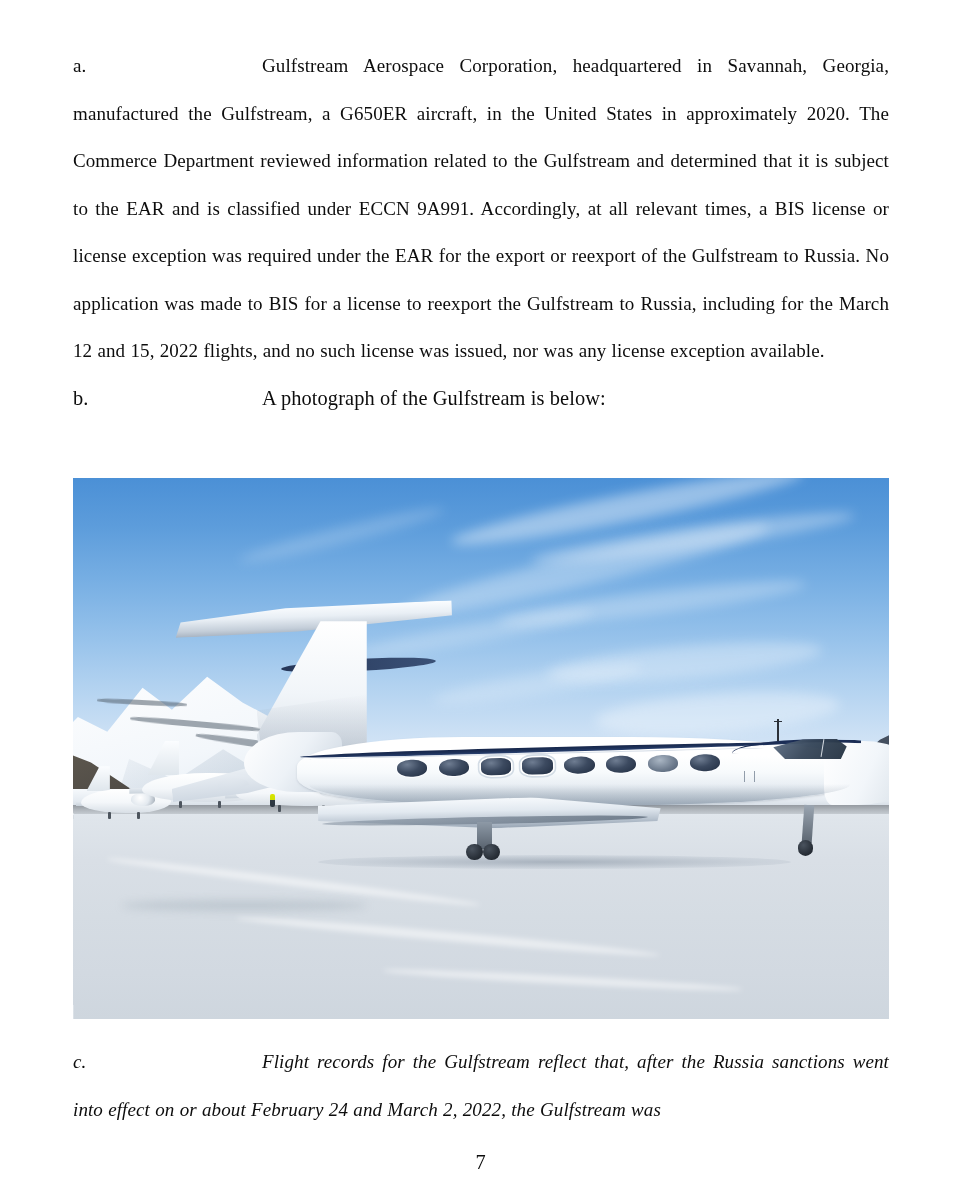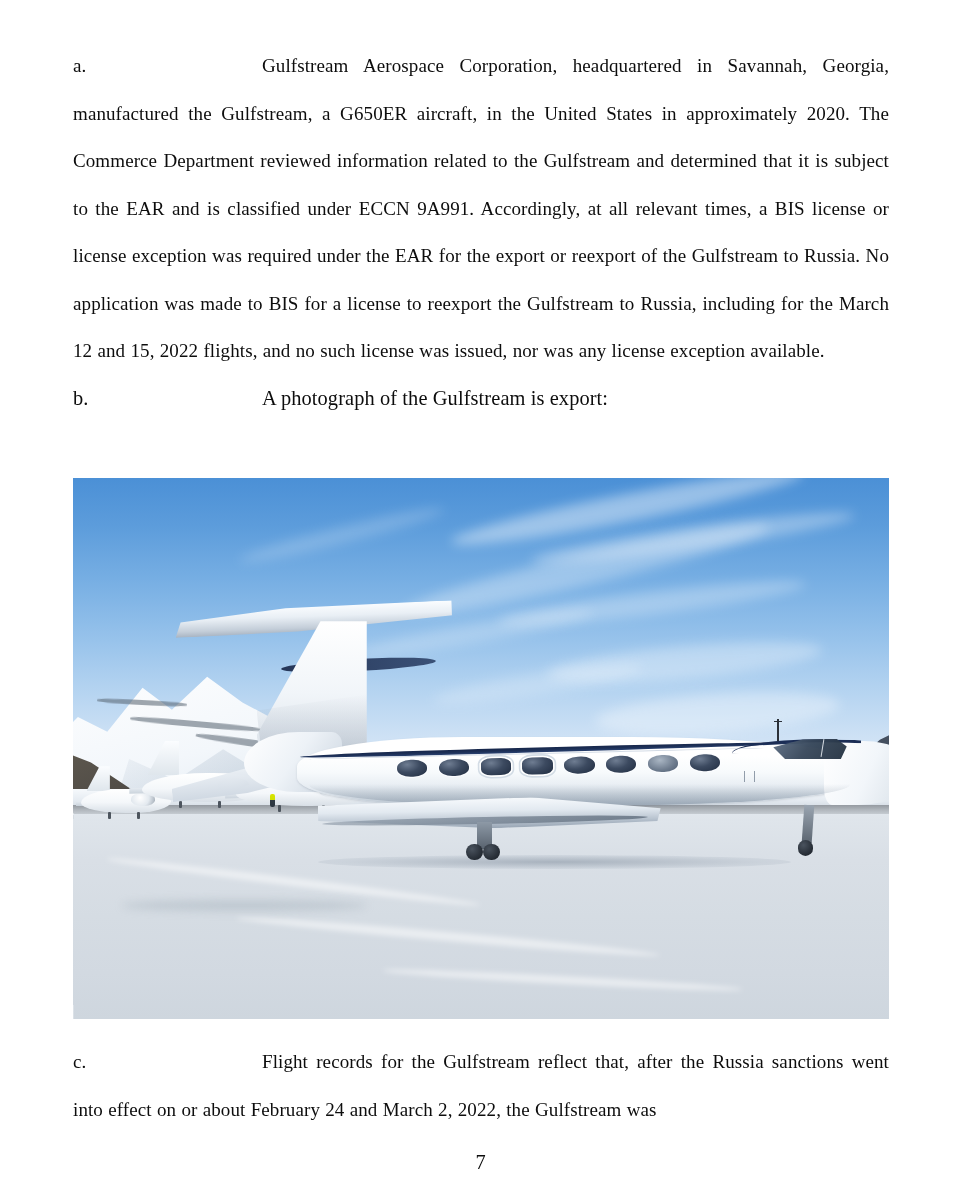--- a/index.html
+++ b/index.html
@@ -515,21 +515,21 @@
 </style>
 </head>
 <body>
 
 <div class="page">
 
   <div class="body-col">
 
     <p class="para"><span class="marker"><span class="lbl">a.</span></span><span>Gulfstream Aerospace Corporation, headquartered in Savannah, Georgia, manufactured the Gulfstream, a G650ER aircraft, in the United States in approximately 2020.  The Commerce Department reviewed information related to the Gulfstream and determined that it is subject to the EAR and is classified under ECCN 9A991.  Accordingly, at all relevant times, a BIS license or license exception was required under the EAR for the export or reexport of the Gulfstream to Russia.  No application was made to BIS for a license to reexport the Gulfstream to Russia, including for the March 12 and 15, 2022 flights, and no such license was issued, nor was any license exception available.</span></p>
 
-    <p class="para-b"><span class="marker"><span class="lbl">b.</span></span><span>A photograph of the Gulfstream is export:</span></p>
+    <p class="para-b"><span class="marker"><span class="lbl">b.</span></span><span>A photograph of the Gulfstream is below:</span></p>
 
   </div>
 
   <div class="photo-wrap">
     <div class="photo">
 
       <div class="sky"></div>
       <div class="cirrus c1"></div>
       <div class="cirrus c2"></div>
       <div class="cirrus c3"></div>
@@ -639,18 +639,18 @@
         <div class="wheel wheel-m1"></div>
         <div class="wheel wheel-m2"></div>
         <div class="gear-nose"></div>
         <div class="wheel wheel-n"></div>
       </div>
 
     </div>
   </div>
 
   <div class="body-col" style="top:1038px;">
-    <p class="para last-left" style="text-align: justify;"><span class="marker"><span class="lbl">c.</span></span><span>Flight records for the Gulfstream reflect that, after the Russia sanctions went into effect on or about February 24 and March 2, 2022, the Gulfstream was</span></p>
+    <p class="para last-left" style="text-align: justify; font-style: italic;"><span class="marker"><span class="lbl">c.</span></span><span>Flight records for the Gulfstream reflect that, after the Russia sanctions went into effect on or about February 24 and March 2, 2022, the Gulfstream was</span></p>
   </div>
 
   <div class="page-number">7</div>
 
 </div>
 
 </body></html>

